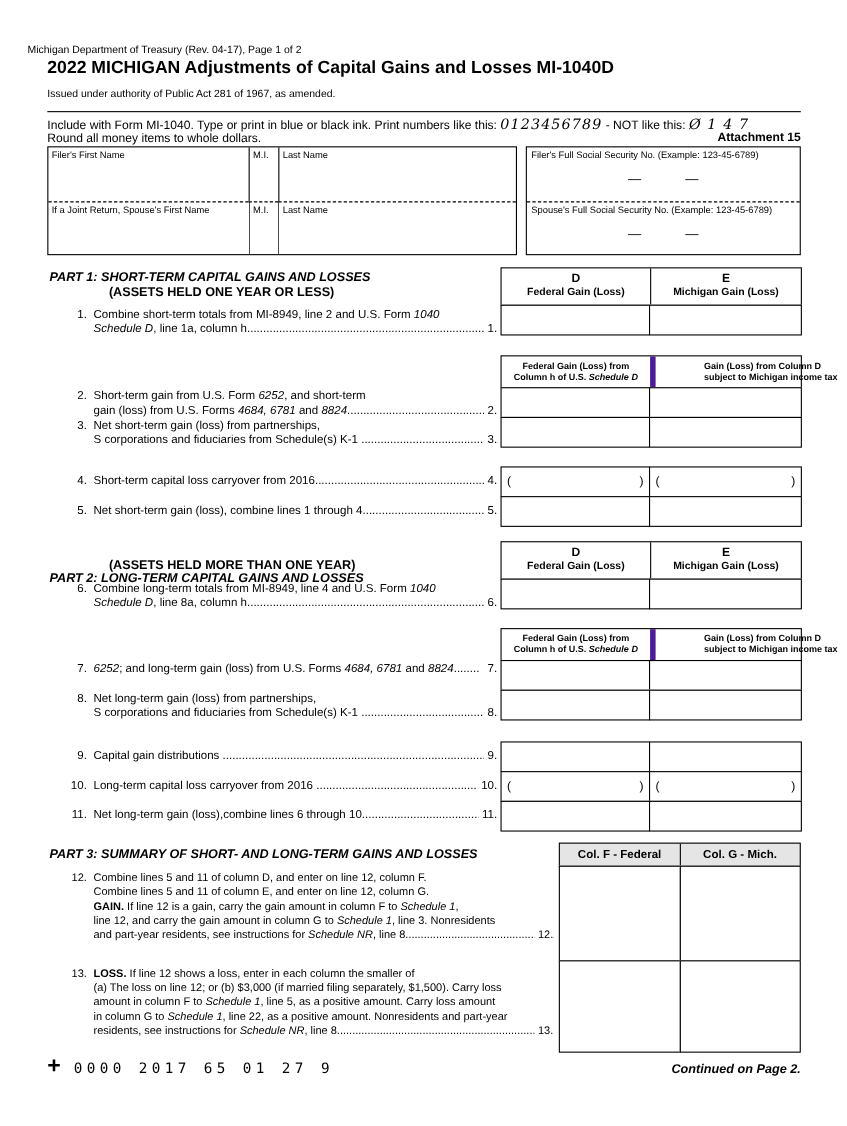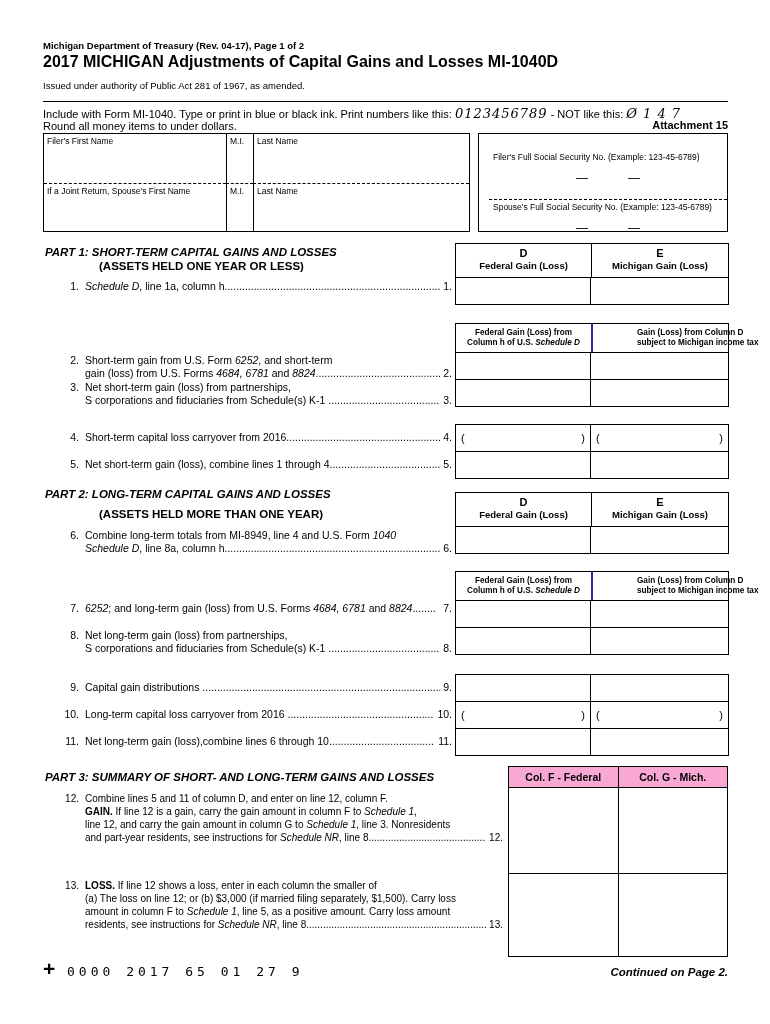--- a/index.html
+++ b/index.html
@@ -7,40 +7,40 @@
   .page {
     position:relative; width:770px; height:1024px; background:#fff;
     font-family:"Liberation Sans", sans-serif; color:#000; overflow:hidden;
   }
   .abs { position:absolute; }
   .it { font-style:italic; }
   .bd { font-weight:bold; }
   .tl { white-space:nowrap; overflow:hidden; }
 
   
-  .hdr-agency { left:43px; top:40px; font-size:9.5px;font-weight:bold; }
+  .hdr-agency { left:25px; top:40px; font-size:9.5px; }
   .hdr-title  { left:43px; top:53px; font-size:16px; font-weight:bold; }
   .hdr-auth   { left:43px; top:80px; font-size:9.5px; }
   .hdr-rule   { left:43px; top:101px; width:685px; border-top:1px solid #000; }
   .hdr-include{ left:43px; top:106px; font-size:11px; }
   .hand { font-family:"DejaVu Serif", serif; font-style:italic; font-size:13px; letter-spacing:1px; }
   .hdr-round  { left:43px; top:120px; font-size:11px; }
   .hdr-attach { right:42px; top:119px; font-size:11px; font-weight:bold; }
 
   
   .ft-left { left:43px; top:133px; width:427px; height:99px; border:1px solid #000; }
   .ft-ssn  { left:478px; top:133px; width:250px; height:99px; border:1px solid #000; }
   .ftc { position:absolute; }
   .ftc.r1 { top:0; height:49px; }
   .ftc.r2 { top:49px; height:48px; border-top:1px dashed #000; }
   .ftc.c1 { left:0; width:182px; }
   .ftc.c2 { left:182px; width:27px; border-left:1px solid #000; }
   .ftc.c3 { left:209px; right:0; border-left:1px solid #000; }
   .ftl { display:block; font-size:8.5px; padding:2px 3px; }
-  .ssn-row { position:absolute; left:10px; right:0; top:0; height:49px;margin-top:16px; }
+  .ssn-row { position:absolute; left:0; right:0; top:0; height:49px; }
   .ssn-row.r2 { top:49px; height:48px; border-top:1px dashed #000; }
   .ssn-label { font-size:8.5px; padding:2px 4px; }
   .ssn-dashes { text-align:center; margin-top:7px; font-size:12px; }
   .ssn-dashes span { margin:0 20px; }
 
   
   .part-head { left:45px; font-size:11.5px; font-weight:bold;font-style:italic; }
   .part-sub  { left:99px; font-size:11.5px; font-weight:bold; }
 
   
@@ -52,54 +52,54 @@
 
   
   .amt-row { left:455px; width:274px; height:28px; display:flex; }
   .amt-cell { width:136px; height:100%; border:1px solid #000; background:#fff; }
   .amt-cell + .amt-cell { margin-left:-1px; width:139px; }
   .amt-cell.paren { display:flex; justify-content:space-between; align-items:center; padding:0 5px; font-size:11px; }
 
   
   .sub-box { left:455px; width:274px; height:30px; border:1px solid #000; display:flex; background:#fff; }
   .sub-cell { width:135px; text-align:center; font-size:8.2px; font-weight:bold; line-height:10px; padding-top:4px; }
-  .sub-cell + .sub-cell { border-left:2px solid #4c1d95; width:137px;padding-left:44px; }
+  .sub-cell + .sub-cell { border-left:5px solid #4c1d95; width:137px;padding-left:44px; }
   .sub-cell .tl { overflow:visible; }
 
   
   .fline { position:absolute; left:60px; width:392px; font-size:10.5px; line-height:13px; }
   .fline .fnum { position:absolute; left:0; top:0; width:19px; text-align:right; }
   .fline .ftxt { margin-left:25px; }
   .fline .fref { position:absolute; right:0; bottom:0; background:#fff; padding-left:3px; }
   .fline.p3 { width:443px; font-size:10px; }
 
   
-  .p3-hdr { left:508px; top:766px; width:220px; height:22px; border:1px solid #000; display:flex; background:#f9a8d4; }
+  .p3-hdr { left:508px; top:766px; width:220px; height:22px; border:1px solid #000; display:flex; background:#e5e5e5; }
   .p3-hdr-cell { flex:1; text-align:center; font-size:10.5px; font-weight:bold; line-height:20px; }
   .p3-hdr-cell + .p3-hdr-cell { border-left:1px solid #000; }
   .p3-row { left:508px; width:220px; display:flex; }
   .p3-cell { flex:1; border:1px solid #000; background:#fff; }
   .p3-cell + .p3-cell { margin-left:-1px; }
 
   
   .footer-plus { left:43px; top:957px; font-size:21px; font-weight:bold; }
   .footer-code { left:67px; top:964px; font-family:"DejaVu Sans Mono", monospace; font-size:13px; letter-spacing:4px; }
   .footer-continued { right:42px; top:966px; font-size:11.5px; font-weight:bold; font-style:italic; }
 </style>
 </head>
 <body>
 
 <div class="page">
 
   <div class="abs hdr-agency">Michigan Department of Treasury (Rev. 04-17), Page 1 of 2</div>
-  <div class="abs hdr-title">2017 MICHIGAN Adjustments of Capital Gains and Losses MI-1040D</div>
+  <div class="abs hdr-title">2022 MICHIGAN Adjustments of Capital Gains and Losses MI-1040D</div>
   <div class="abs hdr-auth">Issued under authority of Public Act 281 of 1967, as amended.</div>
   <div class="abs hdr-rule"></div>
   <div class="abs hdr-include"><span>Include with Form MI-1040. Type or print in blue or black ink. Print numbers like this: </span><span class="hand">0123456789</span><span> - NOT like this: </span><span class="hand">Ø 1 4 7</span></div>
-  <div class="abs hdr-round">Round all money items to under dollars.</div>
+  <div class="abs hdr-round">Round all money items to whole dollars.</div>
   <div class="abs hdr-attach">Attachment 15</div>
 
   <div class="abs ft-left">
     <div class="ftc r1 c1">
         <span class="ftl">Filer's First Name</span>
       </div>
     <div class="ftc r1 c2">
         <span class="ftl">M.I.</span>
       </div>
     <div class="ftc r1 c3">
@@ -140,20 +140,21 @@
     </div>
   </div>
 
   <div class="abs amt-row" style="top:277px">
     <div class="amt-cell"></div>
     <div class="amt-cell"></div>
   </div>
   <div class="abs fline" style="top:280px">
     <span class="fnum">1.</span>
     <div class="ftxt">
+        <div class="tl"><span>Combine short-term totals from MI-8949, line 2 and U.S. Form </span><span class="it">1040</span></div>
         <div class="tl"><span class="it">Schedule D</span><span>, line 1a, column h..............................................................................</span></div>
       </div>
     <span class="fref">1.</span>
   </div>
 
   <div class="abs sub-box" style="top:323px">
     <div class="sub-cell">
         <div class="tl"><span>Federal Gain (Loss) from</span></div>
         <div class="tl"><span>Column h of U.S. </span><span class="it">Schedule D</span></div>
       </div>
@@ -212,21 +213,21 @@
     <div class="amt-cell"></div>
   </div>
   <div class="abs fline" style="top:458px">
     <span class="fnum">5.</span>
     <div class="ftxt">
         <div class="tl"><span>Net short-term gain (loss), combine lines 1 through 4...........................................................</span></div>
       </div>
     <span class="fref">5.</span>
   </div>
 
-  <div class="abs part-head" style="top:488px">PART 2: LONG-TERM CAPITAL GAINS AND LOSSES</div>
+  <div class="abs part-head" style="top:520px">PART 2: LONG-TERM CAPITAL GAINS AND LOSSES</div>
   <div class="abs part-sub" style="top:508px">(ASSETS HELD MORE THAN ONE YEAR)</div>
 
   <div class="abs de-box" style="top:492px">
     <div class="de-cell">
       <span class="de-letter">D</span>
       <span class="de-label">Federal Gain (Loss)</span>
     </div>
     <div class="de-cell">
       <span class="de-letter">E</span>
       <span class="de-label">Michigan Gain (Loss)</span>
@@ -332,37 +333,39 @@
   </div>
 
   <div class="abs p3-row" style="top:787px;height:87px">
     <div class="p3-cell"></div>
     <div class="p3-cell"></div>
   </div>
   <div class="abs fline p3" style="top:792px">
     <span class="fnum">12.</span>
     <div class="ftxt">
         <div class="tl"><span>Combine lines 5 and 11 of column D, and enter on line 12, column F.</span></div>
+        <div class="tl"><span>Combine lines 5 and 11 of column E, and enter on line 12, column G.</span></div>
         <div class="tl"><span class="bd">GAIN.</span><span> If line 12 is a gain, carry the gain amount in column F to </span><span class="it">Schedule 1</span><span>,</span></div>
         <div class="tl"><span>line 12, and carry the gain amount in column G to </span><span class="it">Schedule 1</span><span>, line 3. Nonresidents</span></div>
         <div class="tl"><span>and part-year residents, see instructions for </span><span class="it">Schedule NR</span><span>, line 8..........................................................</span></div>
       </div>
     <span class="fref">12.</span>
   </div>
 
   <div class="abs p3-row" style="top:873px;height:84px">
     <div class="p3-cell"></div>
     <div class="p3-cell"></div>
   </div>
   <div class="abs fline p3" style="top:879px">
     <span class="fnum">13.</span>
     <div class="ftxt">
         <div class="tl"><span class="bd">LOSS.</span><span> If line 12 shows a loss, enter in each column the smaller of</span></div>
         <div class="tl"><span>(a) The loss on line 12; or (b) $3,000 (if married filing separately, $1,500). Carry loss</span></div>
         <div class="tl"><span>amount in column F to </span><span class="it">Schedule 1</span><span>, line 5, as a positive amount. Carry loss amount</span></div>
+        <div class="tl"><span>in column G to </span><span class="it">Schedule 1</span><span>, line 22, as a positive amount. Nonresidents and part-year</span></div>
         <div class="tl"><span>residents, see instructions for </span><span class="it">Schedule NR</span><span>, line 8........................................................................................</span></div>
       </div>
     <span class="fref">13.</span>
   </div>
 
   <div class="abs footer-plus">+</div>
   <div class="abs footer-code">0000 2017 65 01 27 9</div>
   <div class="abs footer-continued">Continued on Page 2.</div>
 
 </div>

